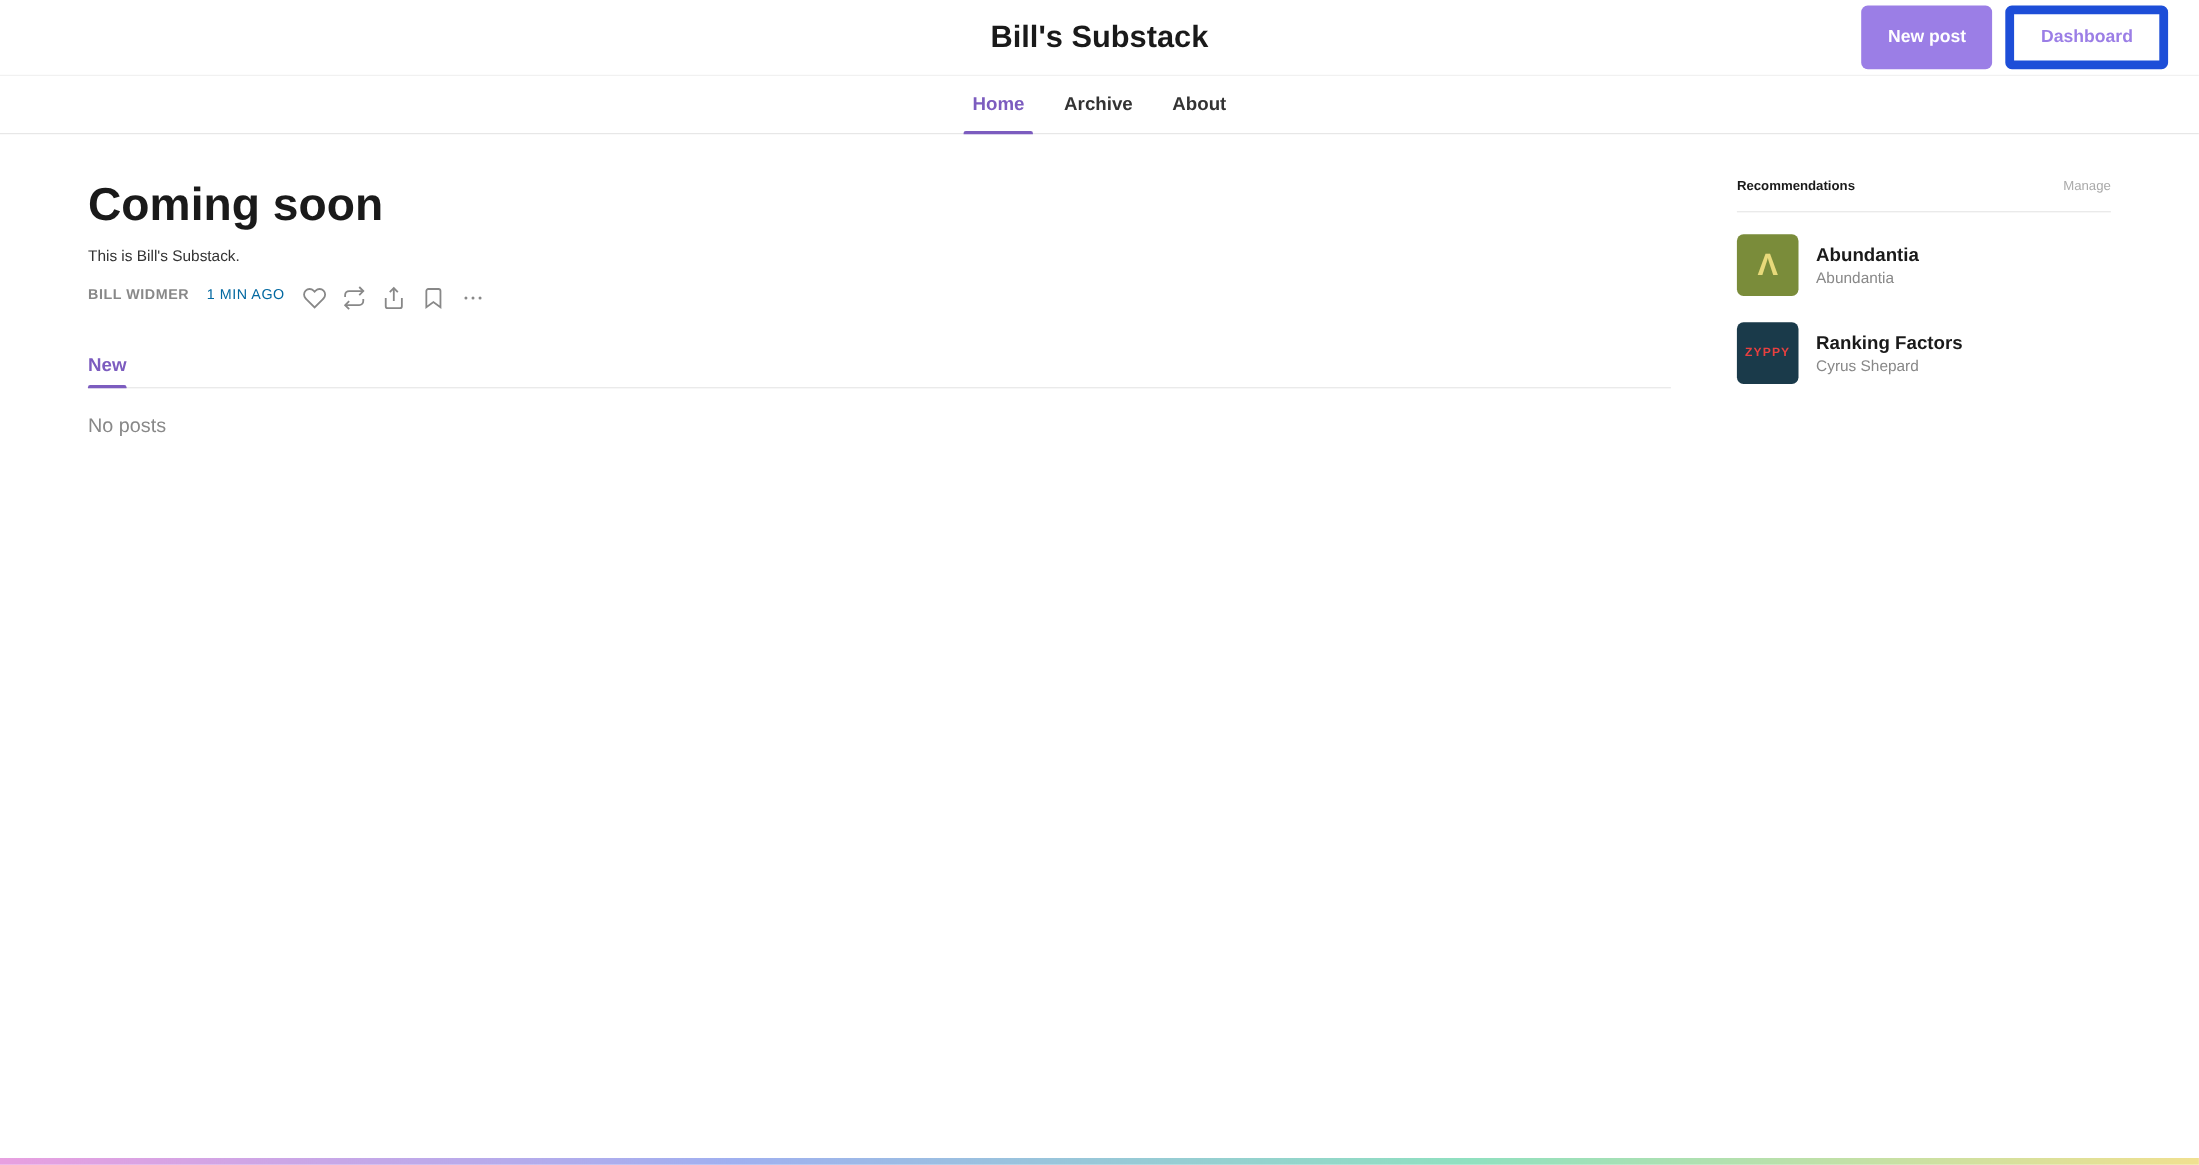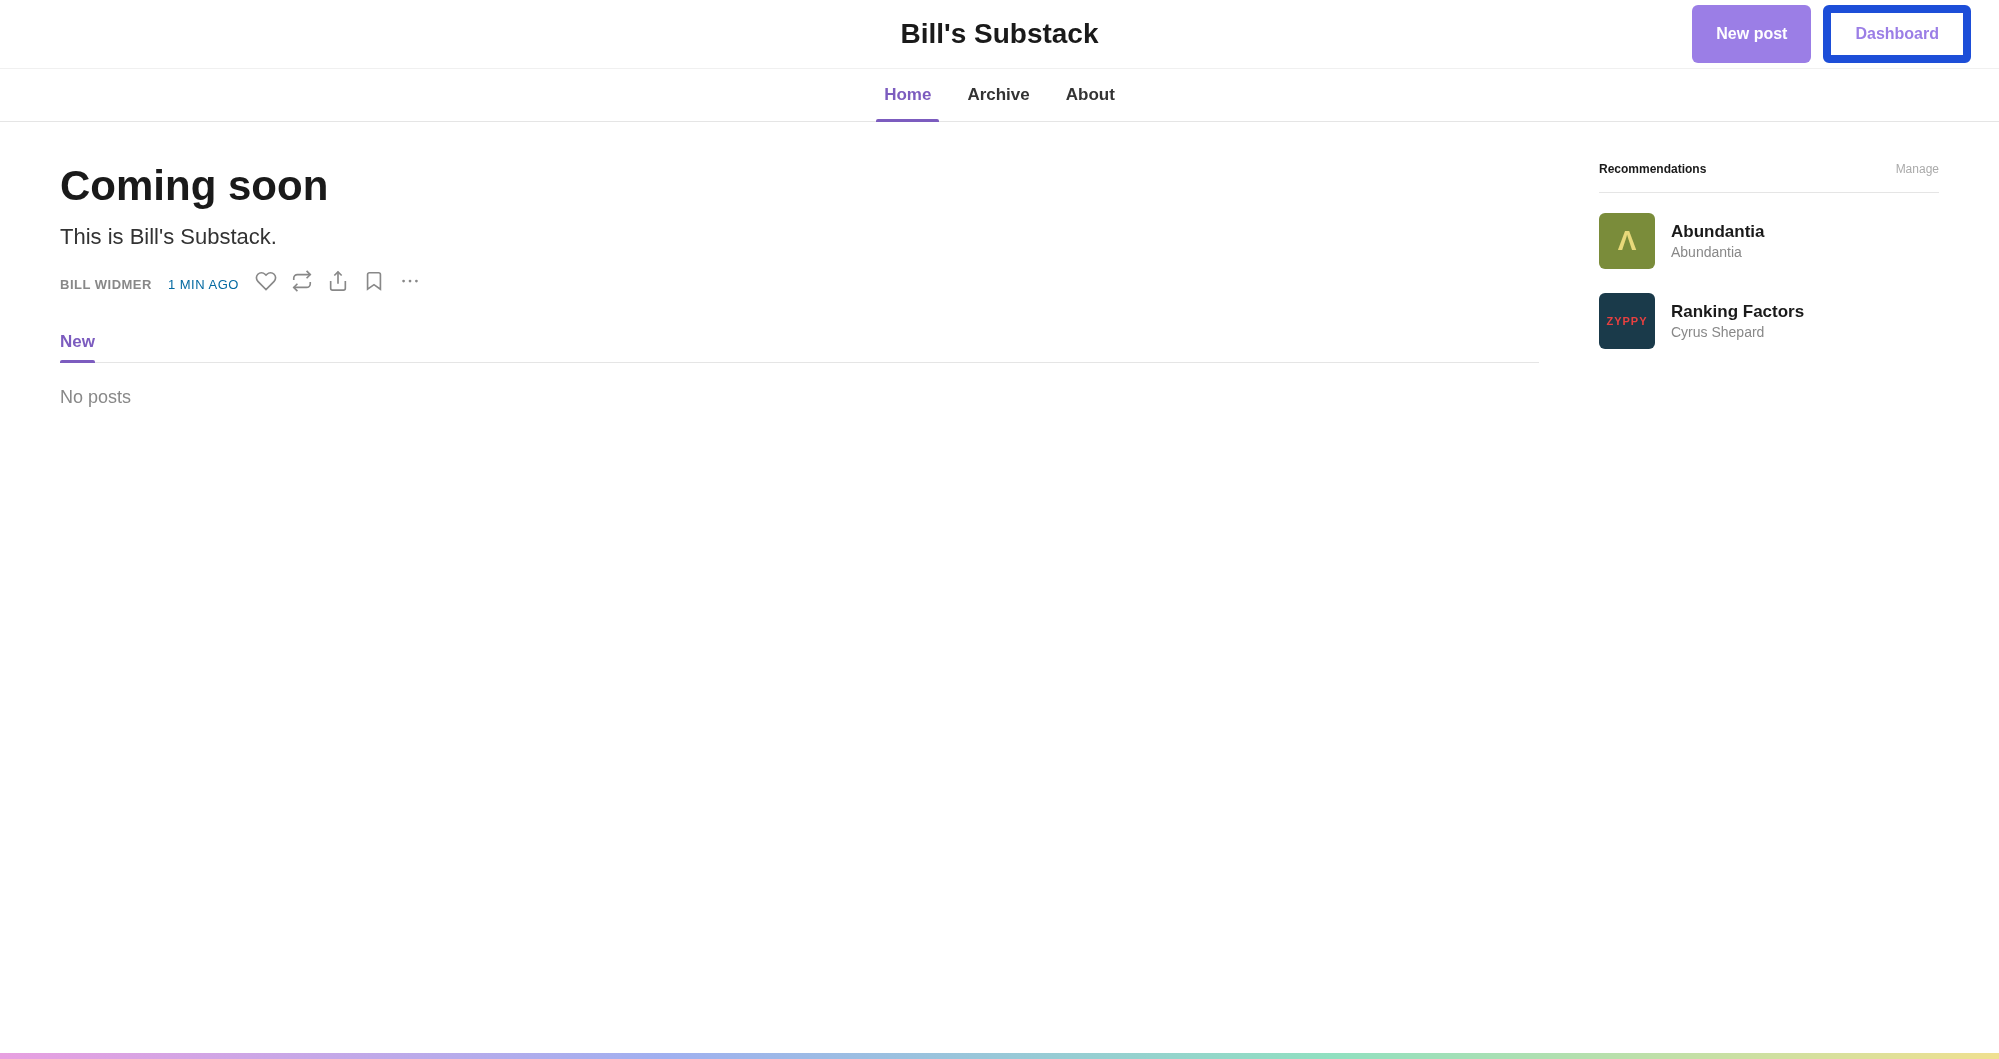--- a/index.html
+++ b/index.html
@@ -77,46 +77,46 @@
       left: 0;
       right: 0;
       height: 3px;
       background: #7c5cbf;
       border-radius: 2px 2px 0 0;
     }
 
     
     .main {
       display: flex;
-      padding: 40px 60px;
+      padding: 40px 80px;
       gap: 60px;
     }
     .left-col {
       flex: 1;
     }
     .right-col {
       width: 340px;
       flex-shrink: 0;
     }
 
     
     .coming-soon-title {
       font-size: 42px;
       font-weight: 800;
       color: #1a1a1a;
       margin-bottom: 14px;
     }
     .coming-soon-desc {
-      font-size: 22px;
+      font-size: 14px;
       color: #333;
       margin-bottom: 20px;
     }
     .post-meta {
       display: flex;
-      align-items: flex-end;
+      align-items: flex-start;
       gap: 16px;
       margin-bottom: 40px;
     }
     .post-author {
       font-size: 13px;
       font-weight: 700;
       color: #888;
       letter-spacing: 0.5px;
       text-transform: uppercase;
     }

